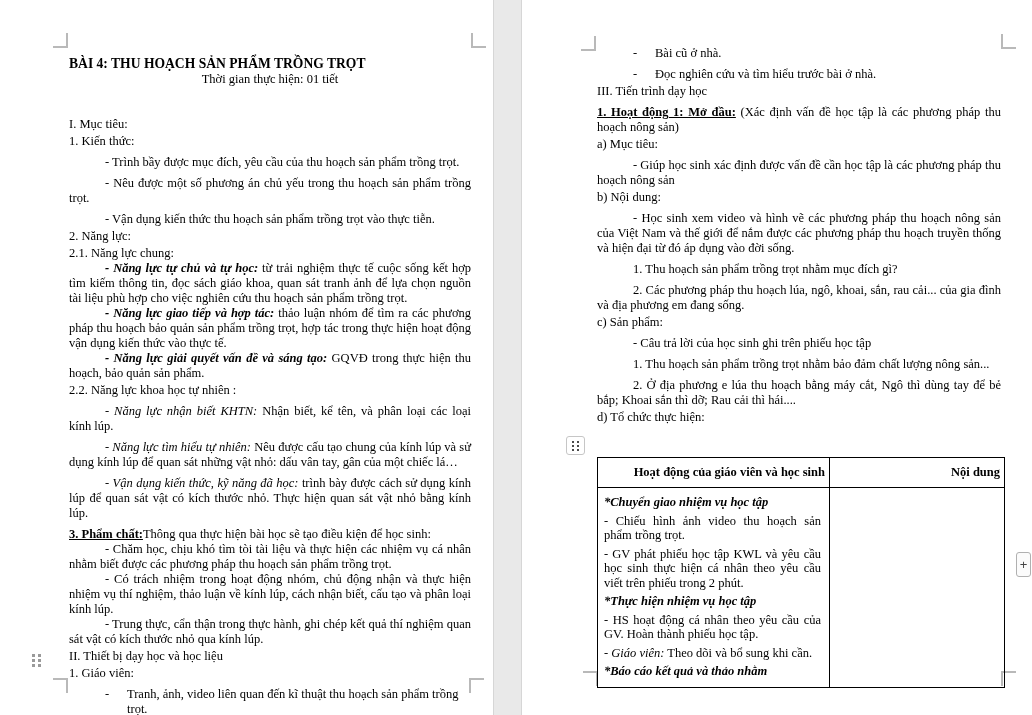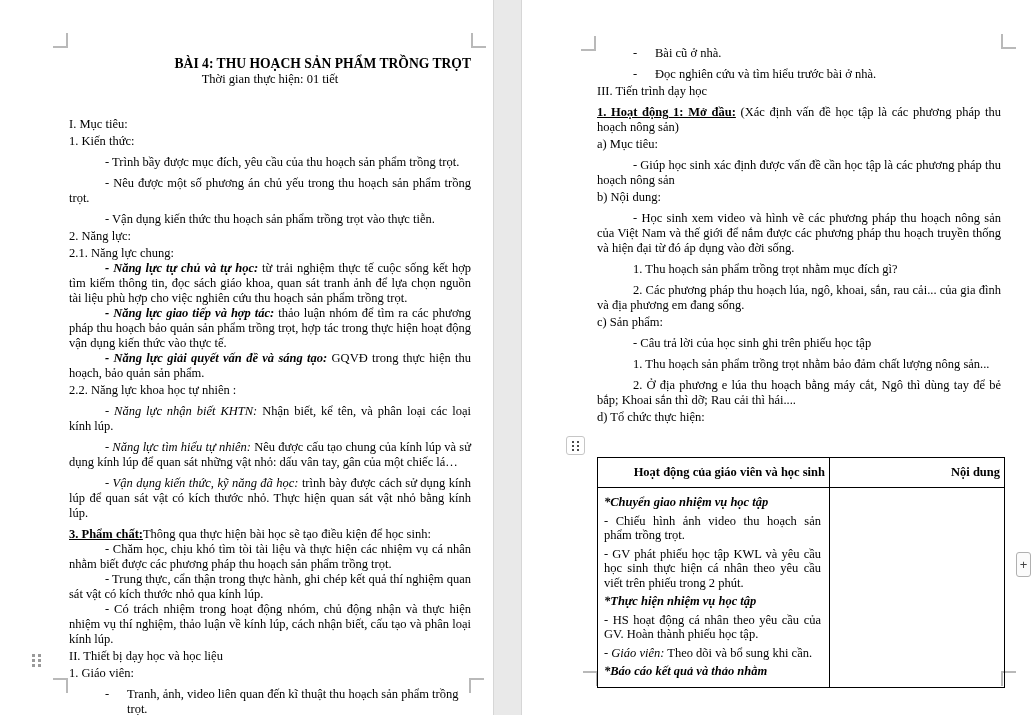--- a/index.html
+++ b/index.html
@@ -8,21 +8,21 @@
   .page{position:absolute;top:0;height:715px;background:#fff;}
   .page1{left:0;width:493px;}
   .page2{left:522px;width:510px;}
   .page-gap{position:absolute;left:493px;top:0;width:29px;height:715px;background:#e9e9e9;
             border-left:1px solid #d6d6d6;border-right:1px solid #d6d6d6;box-sizing:border-box;}
   .textcol{position:absolute;}
   #p1col{left:69px;top:55px;width:402px;}
   #p2col{left:75px;top:40px;width:404px;}
 
   
-  .b-title{font-weight:700;text-align:right;font-size:13.6px;line-height:17px;}
+  .b-title{font-weight:700;text-align:left;font-size:13.6px;line-height:17px;}
   .b-subtitle{text-align:center;margin-bottom:30px;}
   .b-h{font-weight:400;margin-top:2px;}
   .b-p{text-align:justify;text-indent:36px;margin:0;}
   .b-psp{text-align:justify;text-indent:36px;margin-top:6px;}
   .b-hp{text-align:justify;margin-top:6px;}
   .b-li{margin-top:6px;padding-left:58px;position:relative;}
   .b-li .dash{position:absolute;left:36px;top:0;}
   .b-tbi{font-weight:700;font-style:italic;margin-top:4px;}
   .b-tp{text-align:justify;margin-top:4px;}
   .lead-bi{font-weight:700;font-style:italic;}
@@ -81,22 +81,22 @@
         <div class="b-h"><span>2.1. Năng lực chung:</span></div>
         <div class="b-p"><span class="lead-bi">- Năng lực tự chủ và tự học:</span><span> từ trải nghiệm thực tế cuộc sống kết hợp tìm kiếm thông tin, đọc sách giáo khoa, quan sát tranh ảnh để lựa chọn nguồn tài liệu phù hợp cho việc nghiên cứu thu hoạch sản phẩm trồng trọt.</span></div>
         <div class="b-p"><span class="lead-bi">- Năng lực giao tiếp và hợp tác:</span><span> thảo luận nhóm để tìm ra các phương pháp thu hoạch bảo quản sản phẩm trồng trọt, hợp tác trong thực hiện hoạt động vận dụng kiến thức vào thực tế.</span></div>
         <div class="b-p"><span class="lead-bi">- Năng lực giải quyết vấn đề và sáng tạo:</span><span> GQVĐ trong thực hiện thu hoạch, bảo quản sản phẩm.</span></div>
         <div class="b-h"><span>2.2. Năng lực khoa học tự nhiên :</span></div>
         <div class="b-psp"><span class="lead-i">- Năng lực nhận biết KHTN:</span><span> Nhận biết, kể tên, và phân loại các loại kính lúp.</span></div>
         <div class="b-psp"><span class="lead-i">- Năng lực tìm hiểu tự nhiên:</span><span> Nêu được cấu tạo chung của kính lúp và sử dụng kính lúp để quan sát những vật nhỏ: dấu vân tay, gân của một chiếc lá…</span></div>
         <div class="b-psp"><span class="lead-i">- Vận dụng kiến thức, kỹ năng đã học:</span><span> trình bày được cách sử dụng kính lúp để quan sát vật có kích thước nhỏ. Thực hiện quan sát vật nhỏ bằng kính lúp.</span></div>
         <div class="b-hp"><span class="lead-b">3. Phẩm chất:</span><span>Thông qua thực hiện bài học sẽ tạo điều kiện để học sinh:</span></div>
         <div class="b-p"><span>- Chăm học, chịu khó tìm tòi tài liệu và thực hiện các nhiệm vụ cá nhân nhằm biết được các phương pháp thu hoạch sản phẩm trồng trọt.</span></div>
+        <div class="b-p"><span>- Có trách nhiệm trong hoạt động nhóm, chủ động nhận và thực hiện nhiệm vụ thí nghiệm, thảo luận về kính lúp, cách nhận biết, cấu tạo và phân loại kính lúp.</span></div>
         <div class="b-p"><span>- Trung thực, cẩn thận trong thực hành, ghi chép kết quả thí nghiệm quan sát vật có kích thước nhỏ qua kính lúp.</span></div>
-        <div class="b-p"><span>- Có trách nhiệm trong hoạt động nhóm, chủ động nhận và thực hiện nhiệm vụ thí nghiệm, thảo luận về kính lúp, cách nhận biết, cấu tạo và phân loại kính lúp.</span></div>
         <div class="b-h"><span>II. Thiết bị dạy học và học liệu</span></div>
         <div class="b-h"><span>1. Giáo viên:</span></div>
         <div class="b-li"><span class="dash">-</span><span>Tranh, ảnh, video liên quan đến kĩ thuật thu hoạch sản phẩm trồng trọt.</span></div>
       </div>
   </div>
 
   <div class="page-gap"></div>
 
   <div class="page page2">
     <div class="crop tl" style="left:59px;top:36px;"></div>

